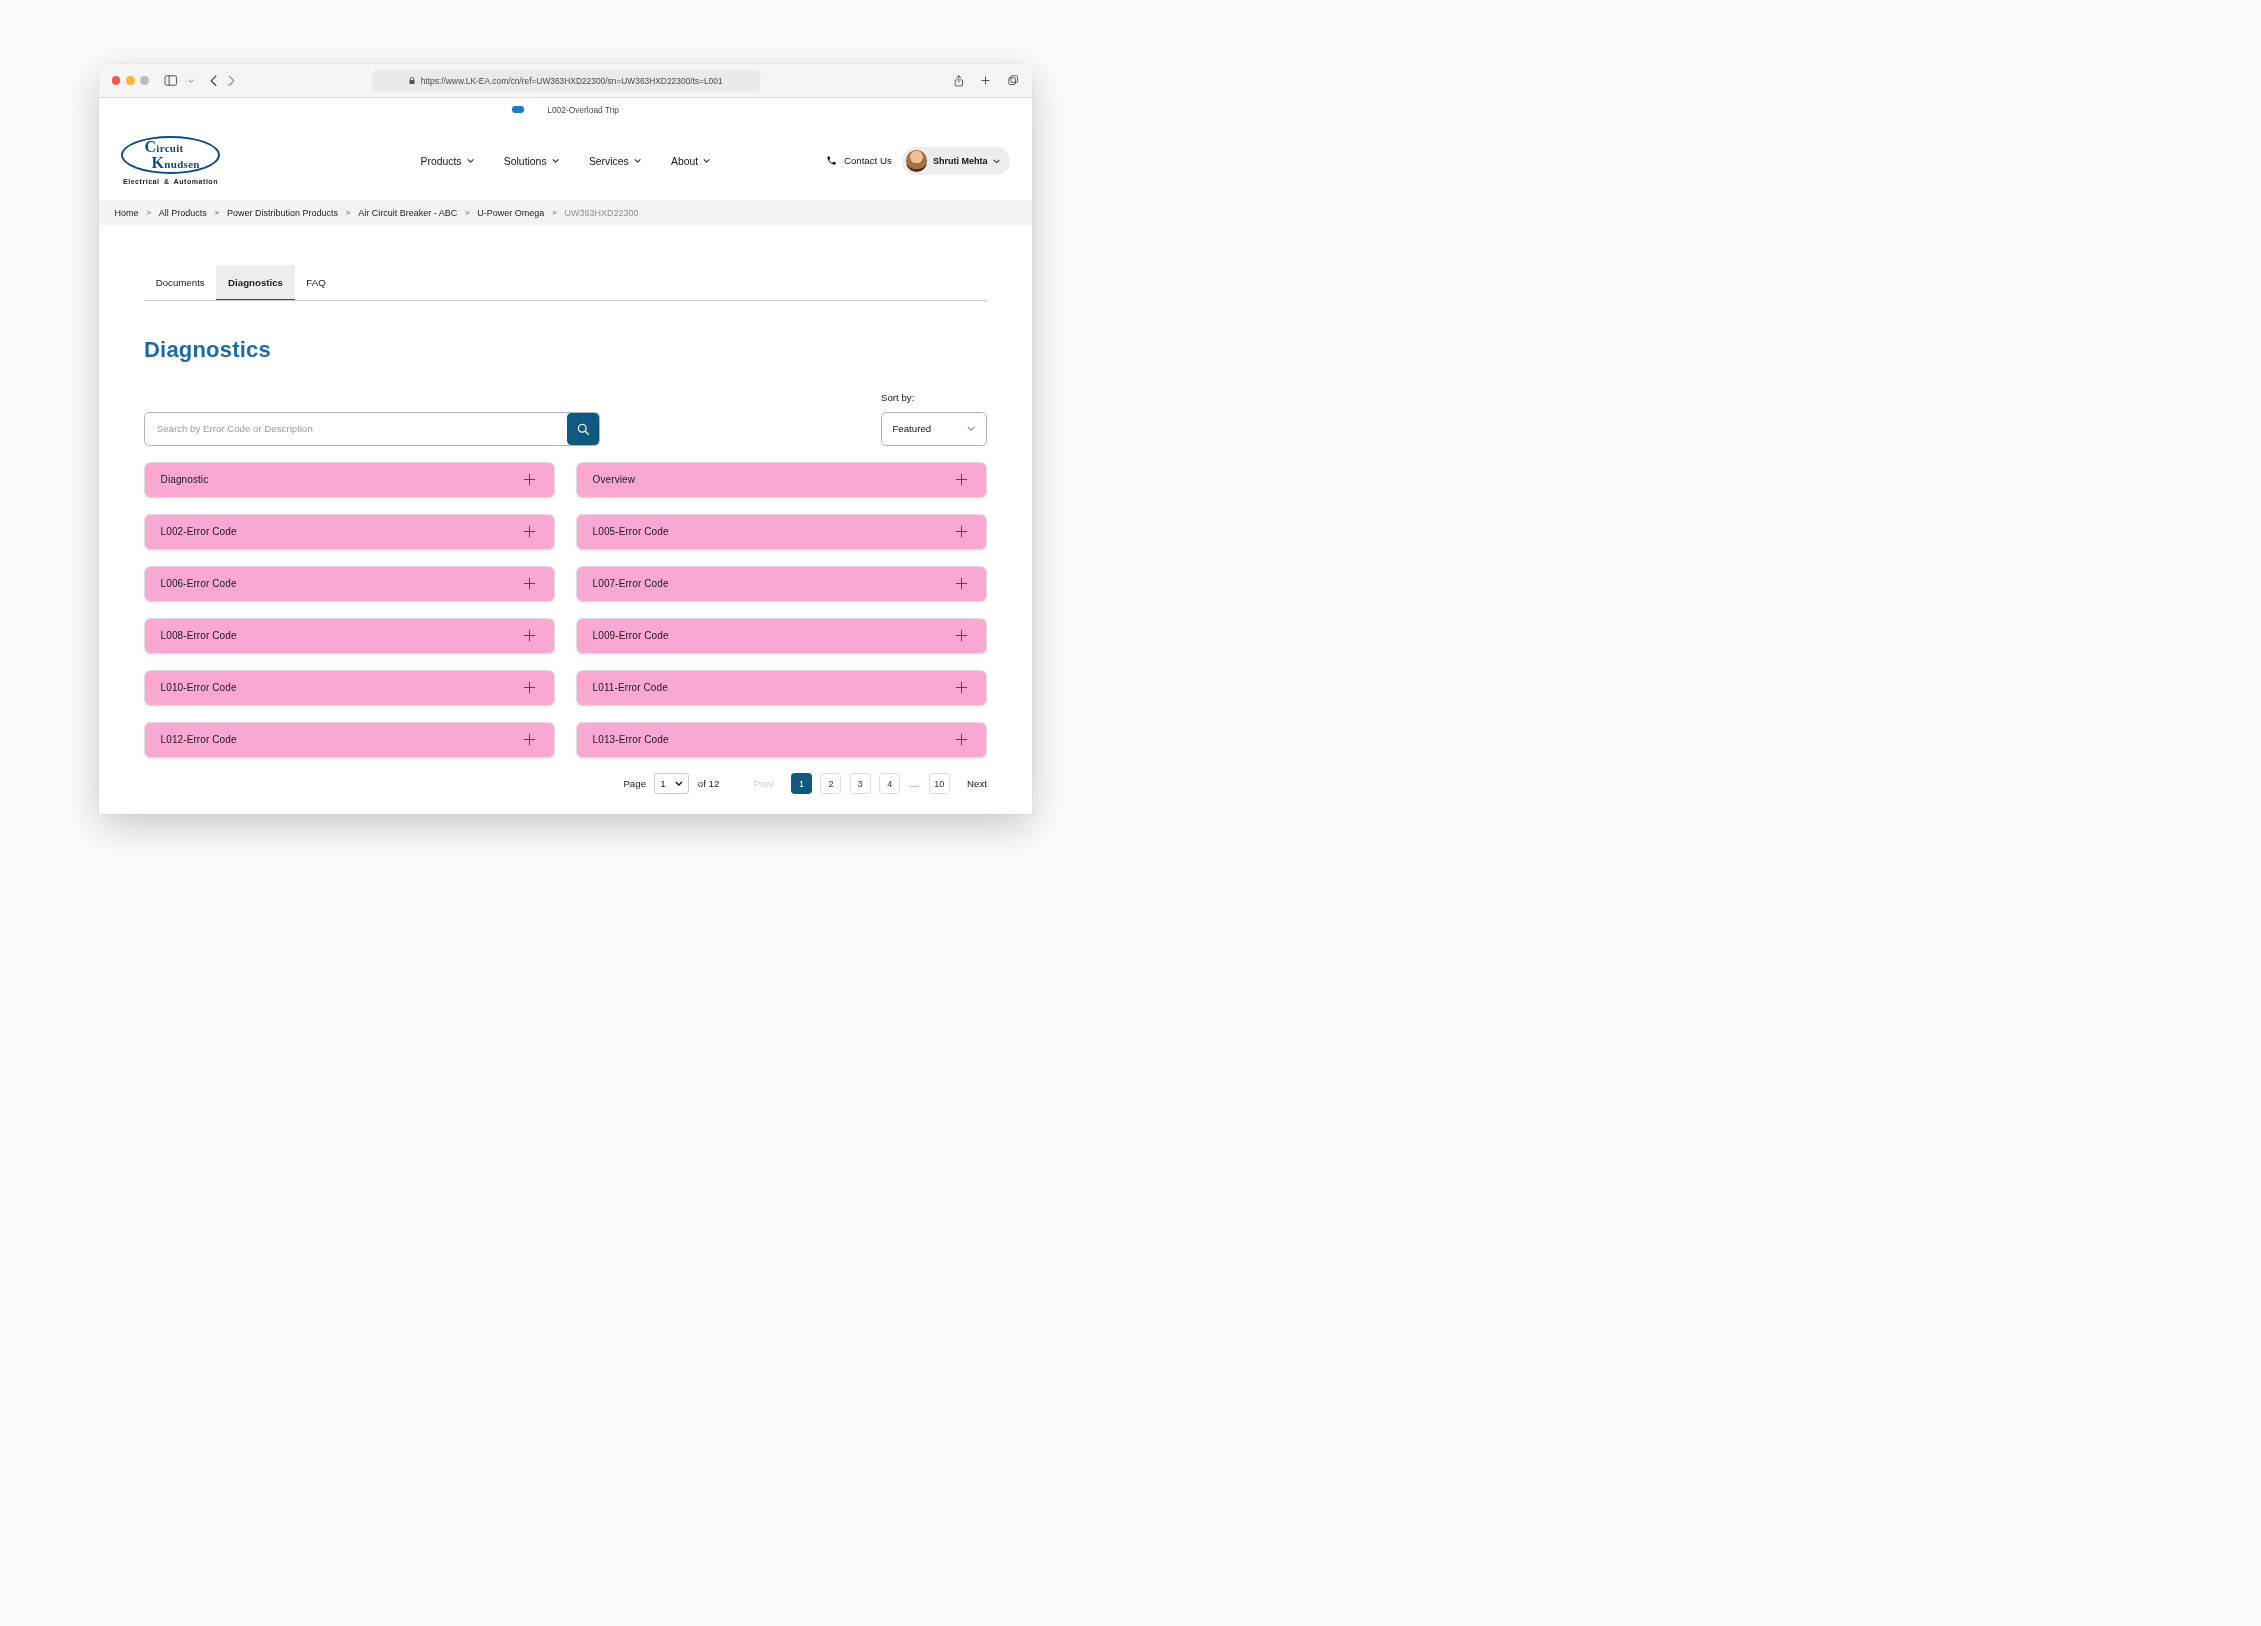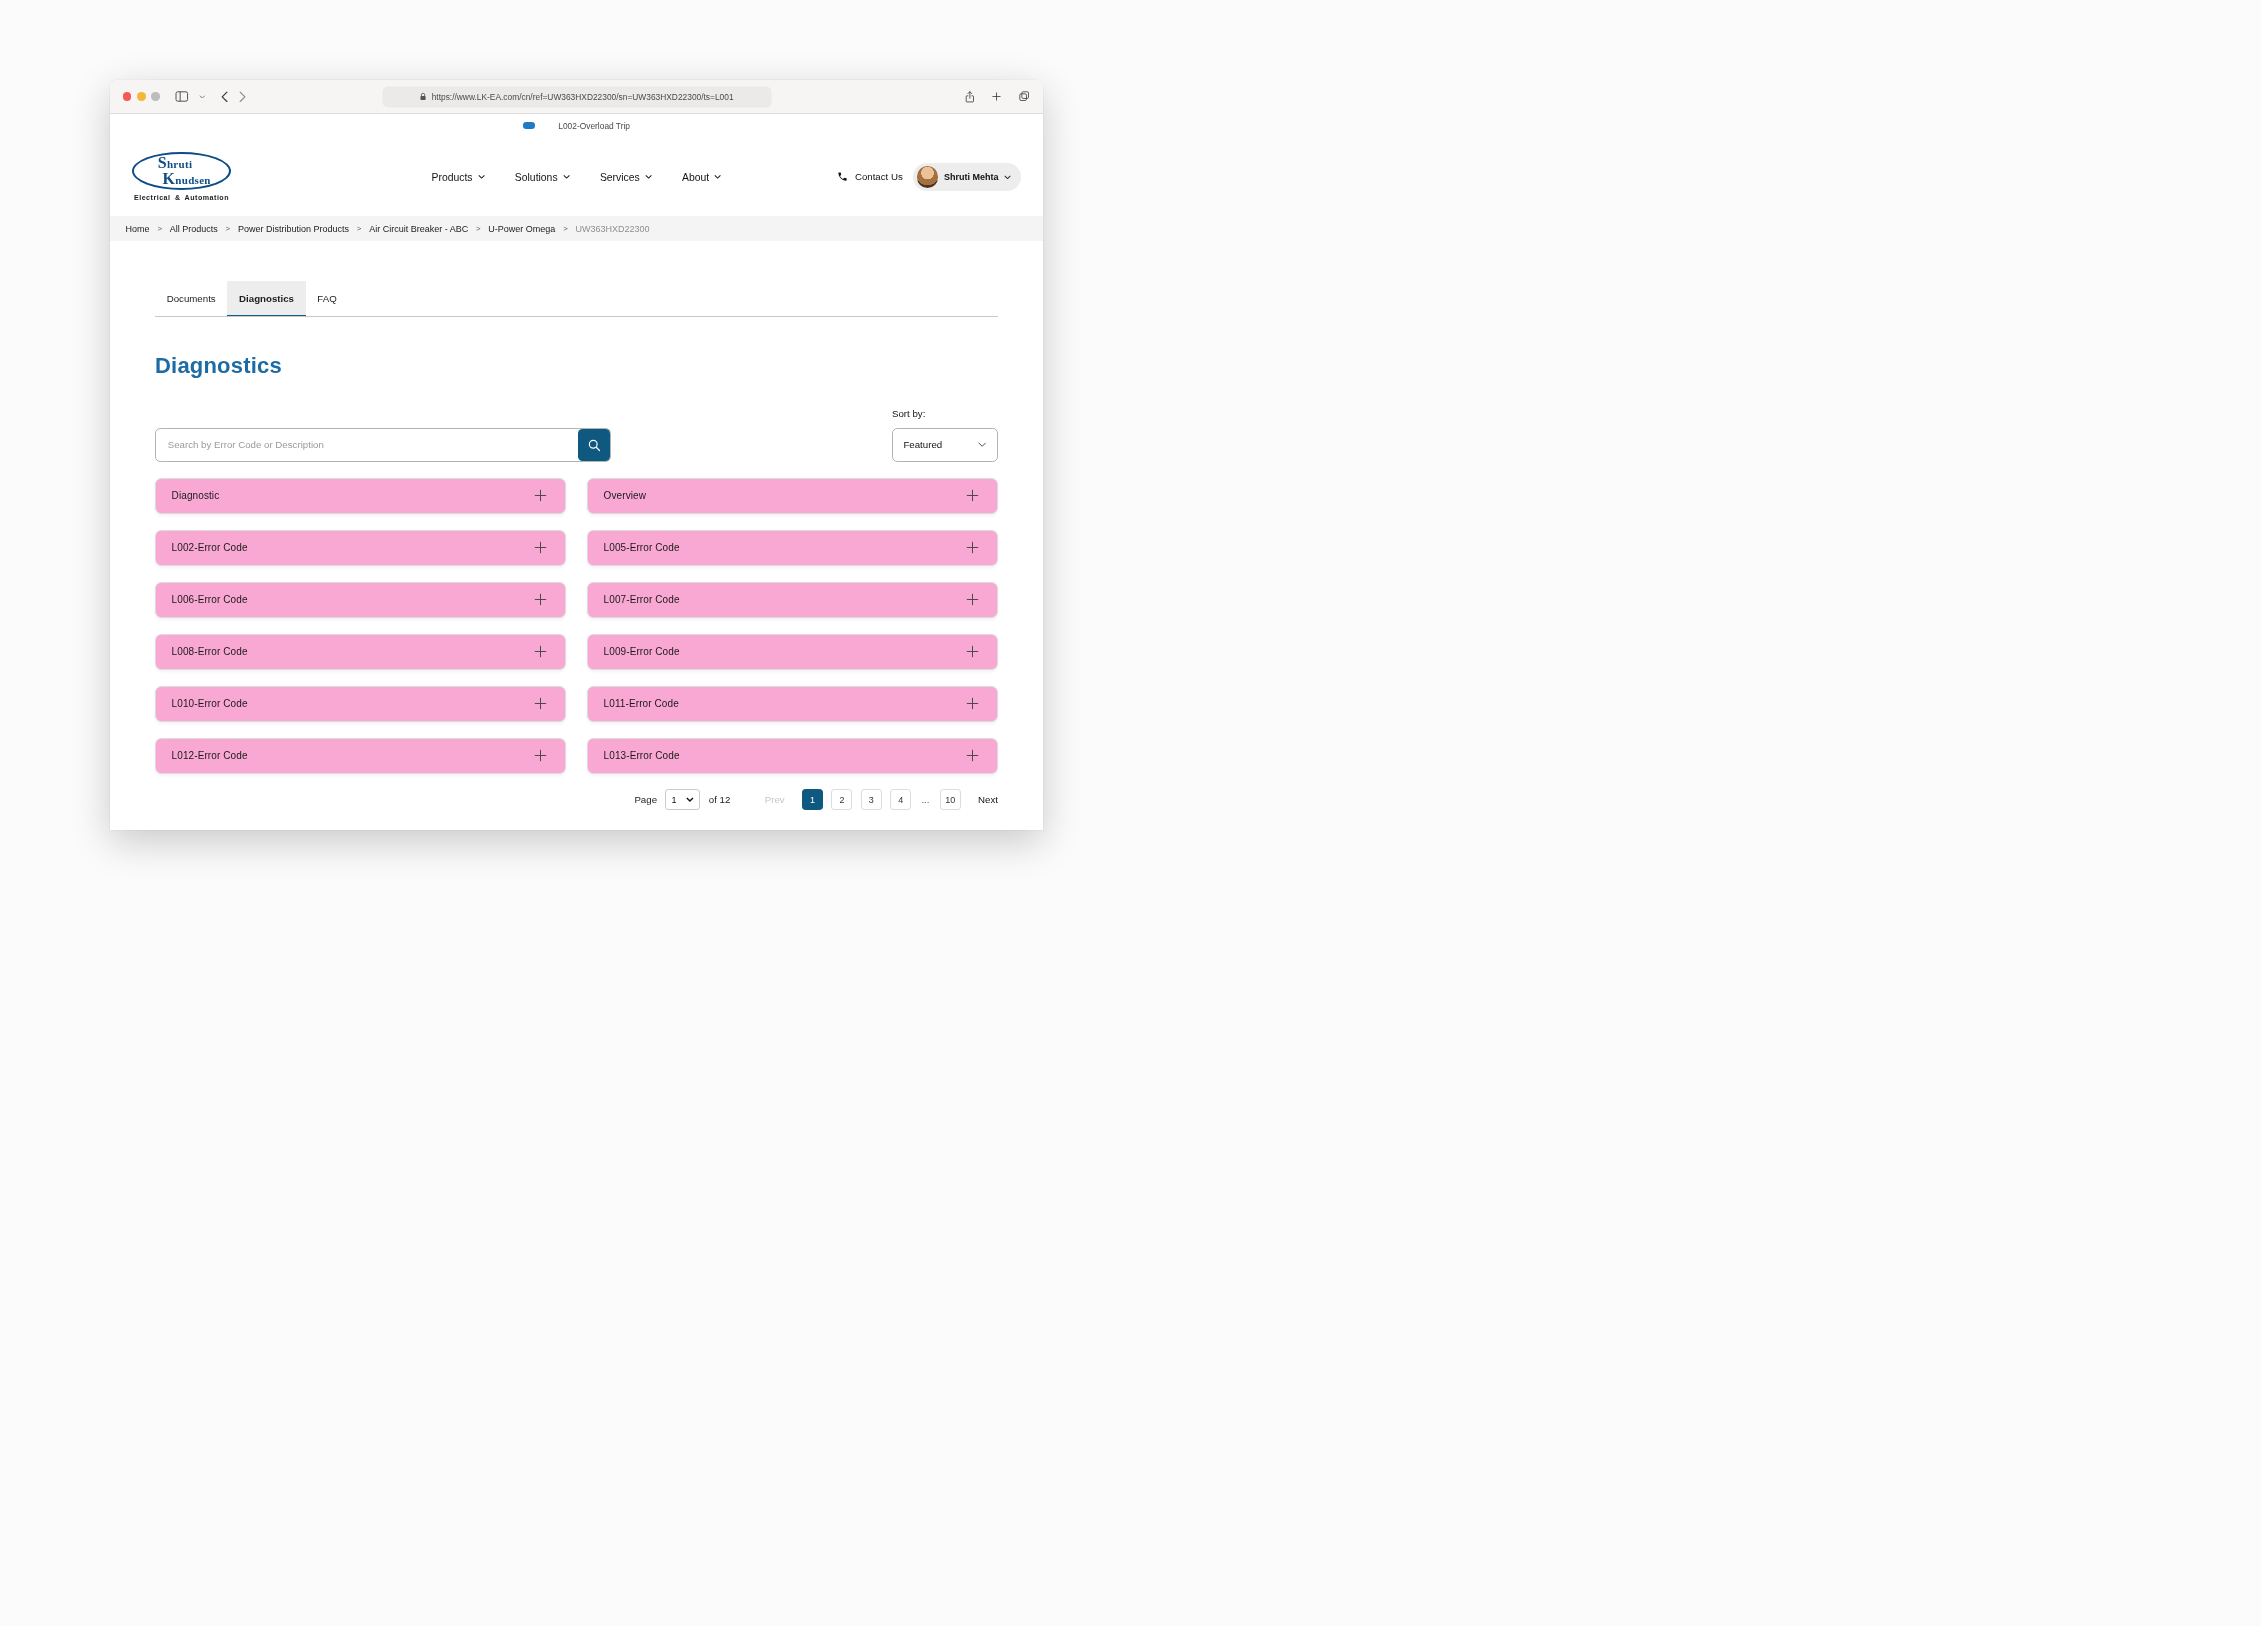--- a/index.html
+++ b/index.html
@@ -1,23 +1,23 @@
 <!DOCTYPE html>
 <html style="font-size:10.4px"><head>
 <meta charset="utf-8">
 <style>
   * { margin:0; padding:0; box-sizing:border-box; }
   html,body { width:1131px; height:813px; overflow:hidden; background:#fbfbfb;
     font-family:"Liberation Sans","DejaVu Sans",sans-serif; }
 
   
-  .window { position:absolute; left:99px; top:80px; width:933px; height:750px;
+  .window { position:absolute; left:99px; top:64px; width:933px; height:750px;
     background:#fff; border-radius:7.8px 7.8px 0 0; overflow:hidden;
     box-shadow:0 11.7px 39px rgba(0,0,0,.20), 0 0 0 0.6px rgba(0,0,0,.05);
-    display:flex; flex-direction:column;margin-left:11px; }
+    display:flex; flex-direction:column; }
 
   .chrome { position:relative; height:34px; background:#f6f5f3; border-bottom:0.6px solid #dddcda;
     display:flex; align-items:center; padding:0 13px; flex-shrink:0; }
   .traffic { display:flex; gap:5.8px; margin-right:15.6px; }
   .dot { width:8.4px; height:8.4px; border-radius:50%; display:inline-block; }
   .dot.red{background:#f45952;} .dot.yellow{background:#f5b63c;} .dot.gray{background:#bdbdbd;}
   .chrome-icon { display:flex; align-items:center; margin-right:10.4px; }
   .urlbar { position:absolute; left:50%; top:50%; transform:translate(-50%,-50%);
     width:389px; height:21px; background:#eceae8; border-radius:5.2px;
     display:flex; align-items:center; justify-content:center; gap:5.2px;
@@ -173,21 +173,21 @@
   <div class="tabstrip">
     <div class="tab-pill">
       <span class="favicon"></span>
       <span>L002-Overload Trip</span>
     </div>
   </div>
 
   <div class="site-header">
     <div class="logo">
       <div class="logo-oval">
-        <span class="logo-line l1">Shruti</span>
+        <span class="logo-line l1">Circuit</span>
         <span class="logo-line l2">Knudsen</span>
       </div>
       <div class="logo-tagline">Electrical &amp; Automation</div>
     </div>
 
     <nav class="main-nav">
       <div class="nav-item">
         <span>Products</span>
         <svg width="7.1" height="4.5" viewBox="0 0 12 8" fill="none" stroke="#1a1a1a" stroke-width="1.8">
             <path d="M1 1.5l5 5 5-5"></path>

